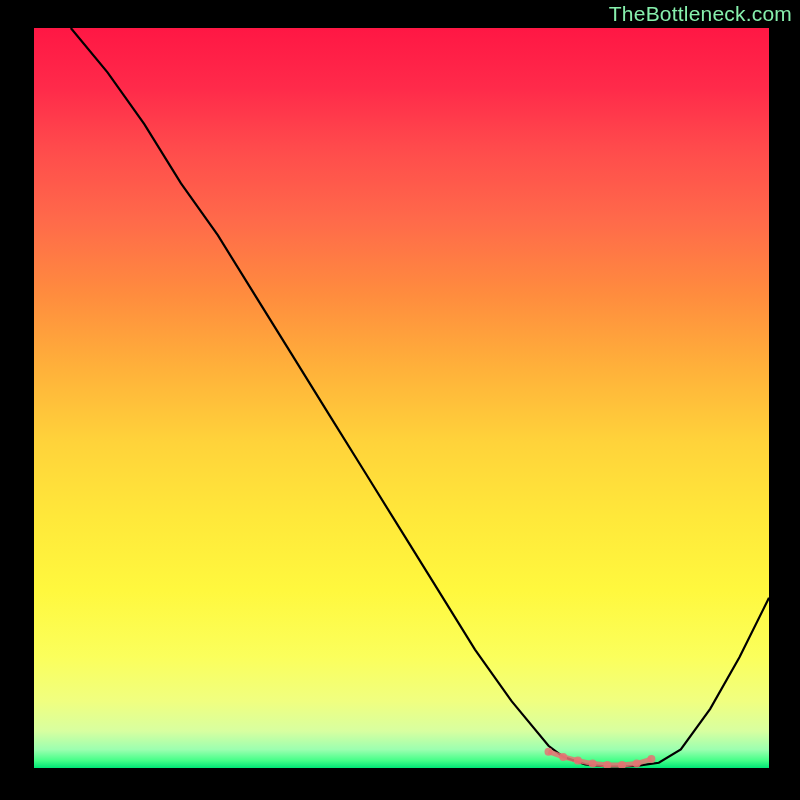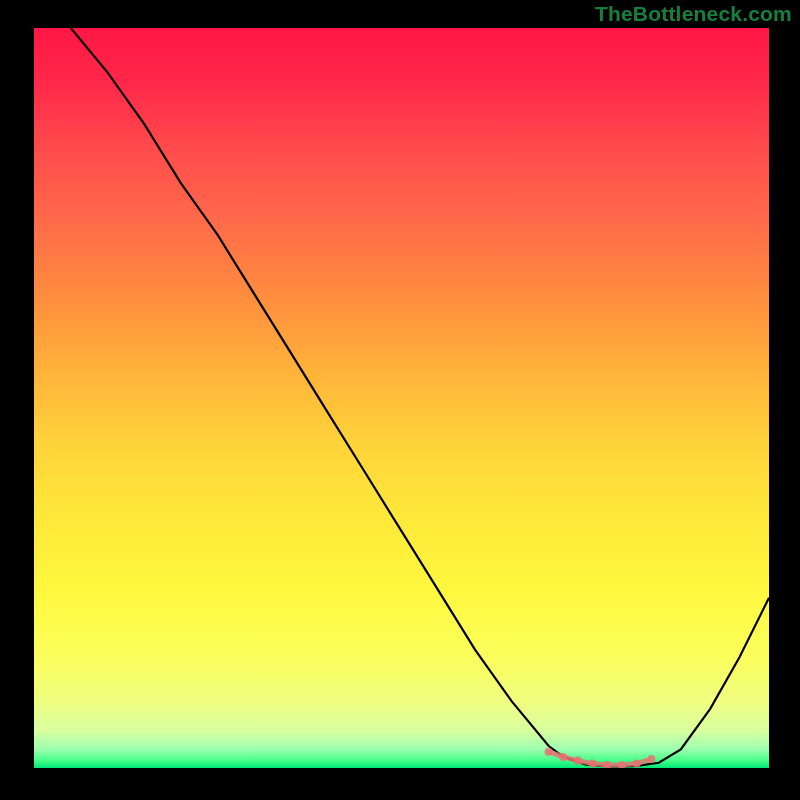--- a/index.html
+++ b/index.html
@@ -14,23 +14,23 @@
   .container {
     position: relative;
     width: 800px;
     height: 800px;
     background: #000;
   }
   .watermark {
     position: absolute;
     top: 2px;
     right: 8px;
-    color: #15803d;
+    color: #86efac;
     font-size: 21px;
-    font-weight: 700;
+    font-weight: 400;
     z-index: 10;
     letter-spacing: 0.2px;
   }
   .plot-area {
     position: absolute;
     left: 34px;
     top: 28px;
     width: 735px;
     height: 740px;
     background: linear-gradient(to bottom,

